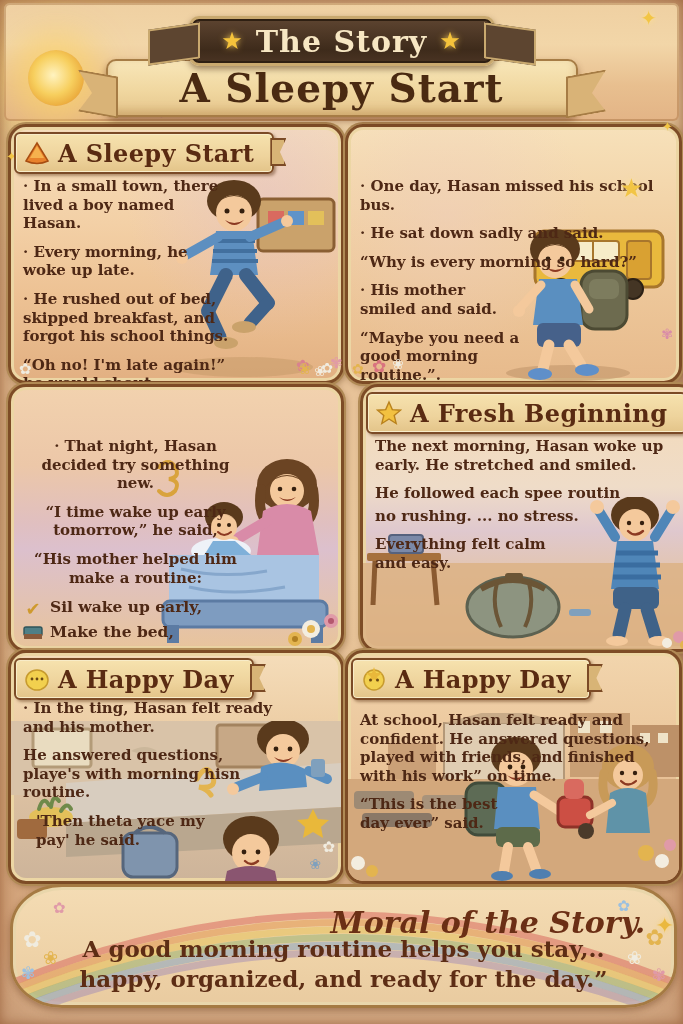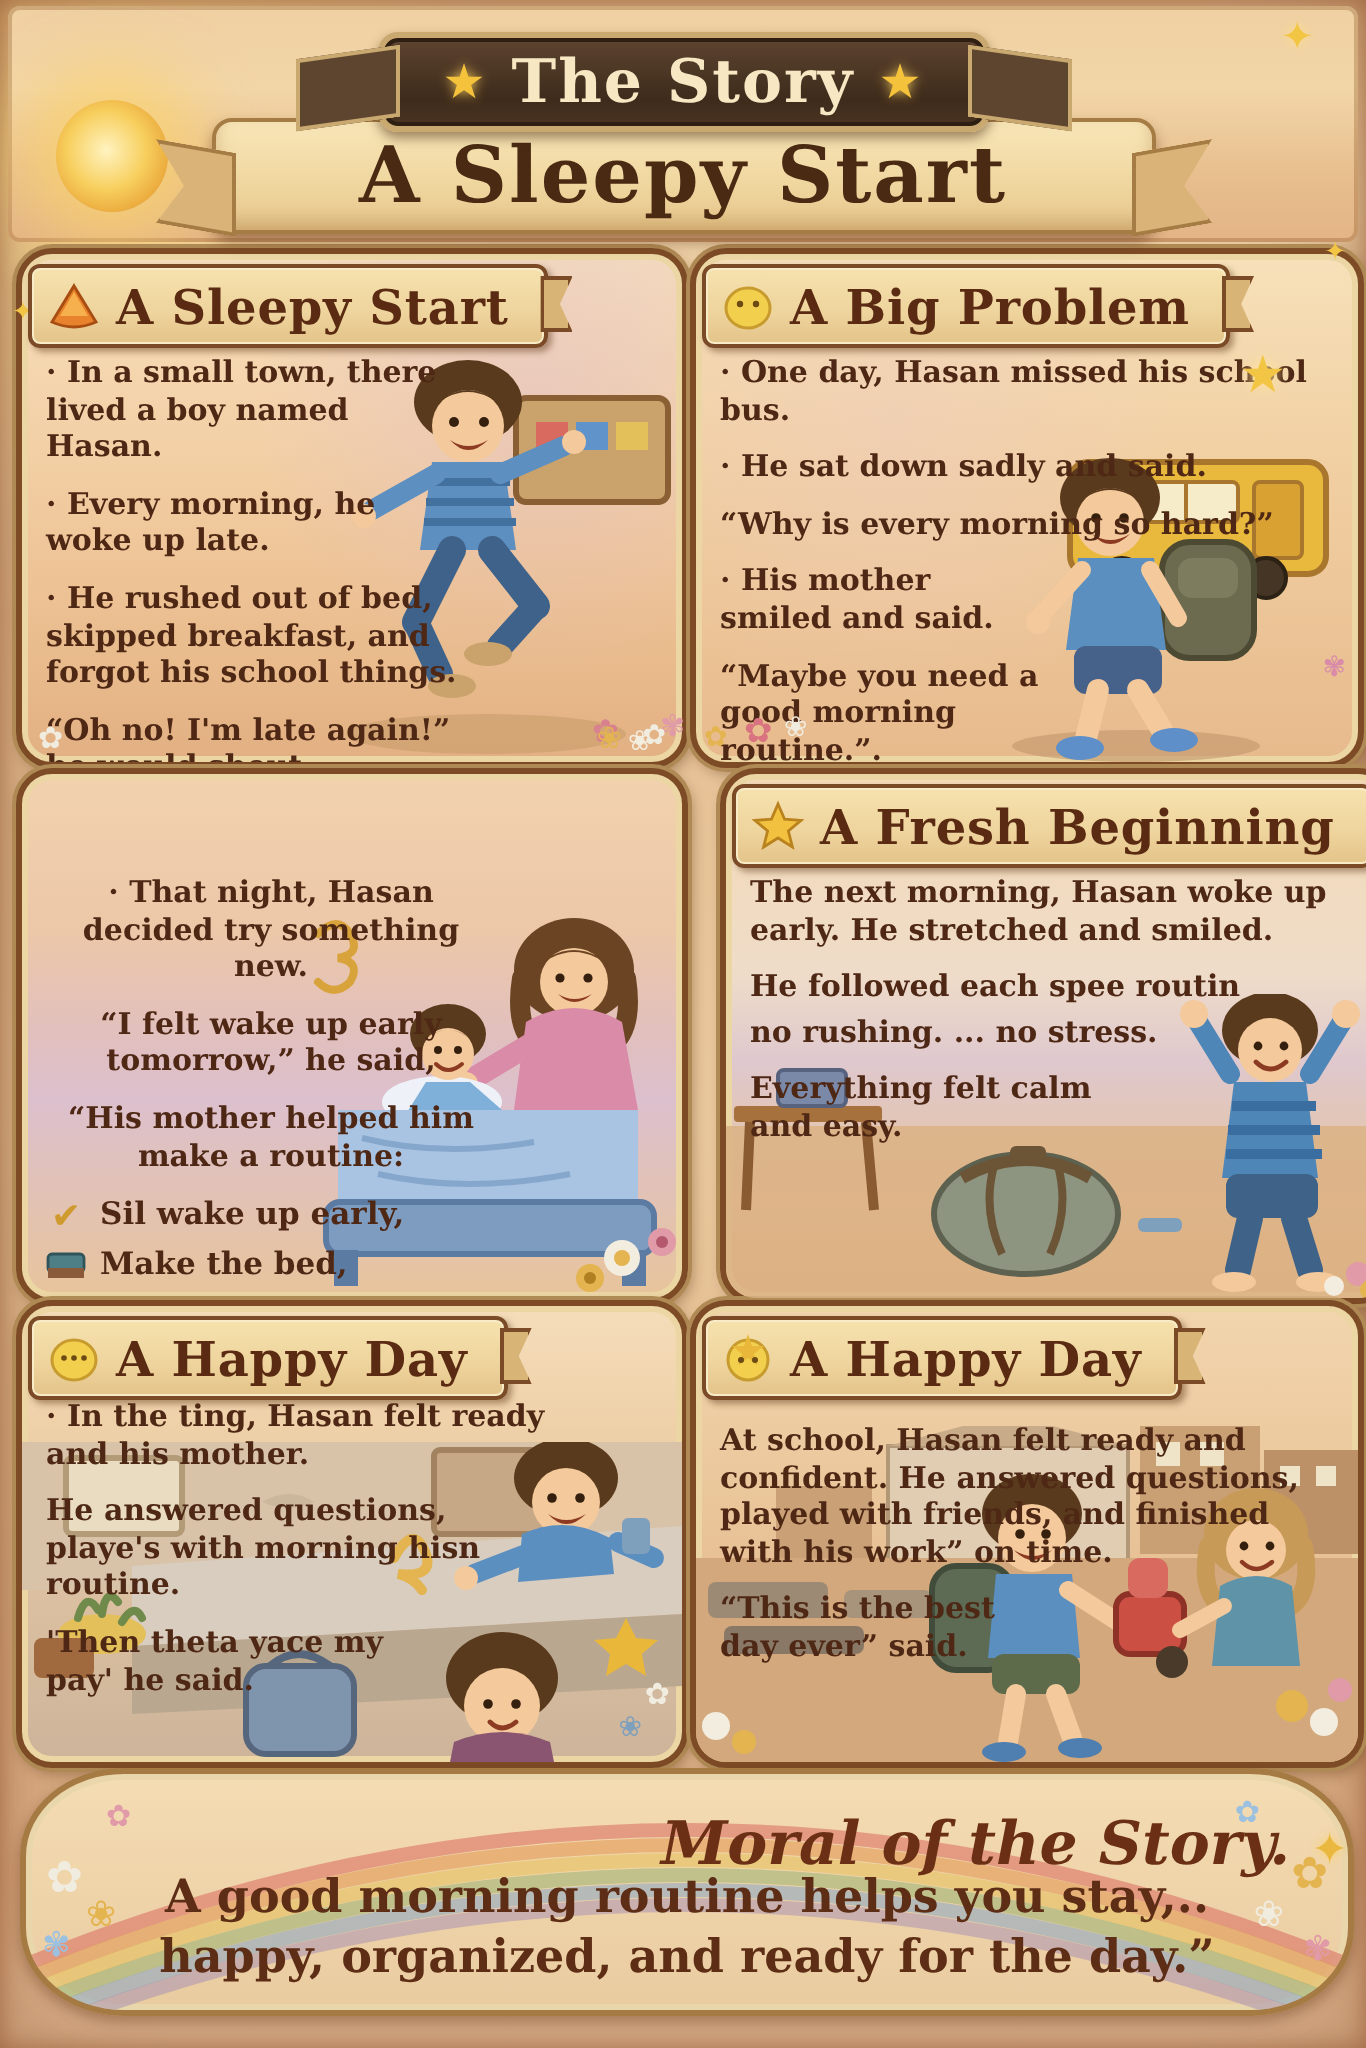--- a/index.html
+++ b/index.html
@@ -197,28 +197,20 @@
         <line x1="48" y1="62" x2="28" y2="84" stroke="#f4c99c" stroke-width="9" stroke-linecap="round"></line>
         <circle cx="26" cy="88" r="6" fill="#f4c99c"></circle>
         <line x1="82" y1="62" x2="96" y2="86" stroke="#f4c99c" stroke-width="9" stroke-linecap="round"></line>
         <rect x="44" y="100" width="44" height="24" rx="6" fill="#46618a"></rect>
         <line x1="56" y1="122" x2="50" y2="146" stroke="#f4c99c" stroke-width="11" stroke-linecap="round"></line>
         <line x1="76" y1="122" x2="88" y2="142" stroke="#f4c99c" stroke-width="11" stroke-linecap="round"></line>
         <ellipse cx="47" cy="151" rx="12" ry="6" fill="#5f8fc9"></ellipse>
         <ellipse cx="94" cy="147" rx="12" ry="6" fill="#5f8fc9"></ellipse>
       </g>
     </svg>
-    <div class="panel-ribbon">
-      <svg class="panel-icon" viewBox="0 0 26 26">
-        <ellipse cx="13" cy="14" rx="11" ry="10" fill="#f2d04e" stroke="#c79b2e" stroke-width="1.5"></ellipse>
-        <circle cx="9" cy="12" r="1.6" fill="#6b4a14"></circle>
-        <circle cx="17" cy="12" r="1.6" fill="#6b4a14"></circle>
-      </svg>
-      <h2 class="panel-title">A Big Problem</h2>
-    </div>
     <div class="body-text" style="width:300px;">
       <p class="b">One day, Hasan missed his school bus.</p>
       <p class="b">He sat down sadly and said.</p>
       <p>“Why is every morning so hard?”</p>
       <p class="b" style="width:150px;">His mother smiled and said.</p>
       <p style="width:160px;">“Maybe you need a good morning routine.”.</p>
 
     </div>
     <span class="decor" style="left:24px;bottom:6px;font-size:17px;color:#d9737f;">✿</span>
     <span class="decor" style="left:44px;bottom:10px;font-size:14px;color:#f0ece0;">❀</span>
@@ -259,21 +251,21 @@
         <circle cx="182" cy="196" r="9" fill="#f3ede0"></circle>
           <circle cx="182" cy="196" r="4" fill="#e3b44f"></circle>
         <circle cx="202" cy="188" r="7" fill="#e09aa8"></circle>
           <circle cx="202" cy="188" r="3" fill="#b4586e"></circle>
         <circle cx="166" cy="206" r="7" fill="#e3b44f"></circle>
           <circle cx="166" cy="206" r="3" fill="#b07f22"></circle>
       </g>
     </svg>
     <div class="body-text" style="width:225px;text-align:center;">
       <p class="b">That night, Hasan decided try something new.</p>
-      <p>“I felt wake up early tomorrow,” he said,</p>
+      <p>“I time wake up early tomorrow,” he said,</p>
       <p>“His mother helped him make a routine:</p>
       <ul class="routine">
         <li>
           <span class="r-icon" style="color:#cf9a2e;font-size:18px;font-family:'DejaVu Sans',sans-serif;">✔</span>
           <span>Sil wake up early,</span>
         </li>
         <li>
           <svg class="r-icon" viewBox="0 0 20 18">
             <rect x="1" y="4" width="18" height="9" rx="2" fill="#4f7f86" stroke="#2f545a" stroke-width="1.4"></rect>
             <rect x="1" y="11" width="18" height="5" fill="#8a5a3a"></rect>
@@ -399,21 +391,21 @@
         <ellipse cx="13" cy="14" rx="11" ry="10" fill="#f2d04e" stroke="#c79b2e" stroke-width="1.5"></ellipse>
         <circle cx="8" cy="13" r="1.4" fill="#6b4a14"></circle>
         <circle cx="13" cy="13" r="1.4" fill="#6b4a14"></circle>
         <circle cx="18" cy="13" r="1.4" fill="#6b4a14"></circle>
       </svg>
       <h2 class="panel-title">A Happy Day</h2>
     </div>
     <div class="body-text" style="width:252px;top:46px;">
       <p class="b">In the ting, Hasan felt ready and his mother.</p>
       <p>He answered questions, playe's with morning hisn routine.</p>
-      <p style="width:200px;">'Then theta yace my pay' he said.</p>
+      <p style="width:200px;margin-left:13px;">'Then theta yace my pay' he said.</p>
     </div>
     <span class="decor" style="right:6px;bottom:26px;font-size:15px;color:#f0ece0;">✿</span>
     <span class="decor" style="right:20px;bottom:10px;font-size:14px;color:#7fa0bd;">❀</span>
   </section>
 
   <section class="panel p5">
     <svg class="illu" style="left:0;bottom:0;width:331px;height:168px;" viewBox="0 0 331 168">
       <g>
         <rect x="96" y="10" width="120" height="60" fill="#e0cdb2" stroke="#b39878" stroke-width="2"></rect>
         <polygon points="96,10 156,-6 216,10" fill="#c8ab88"></polygon>

